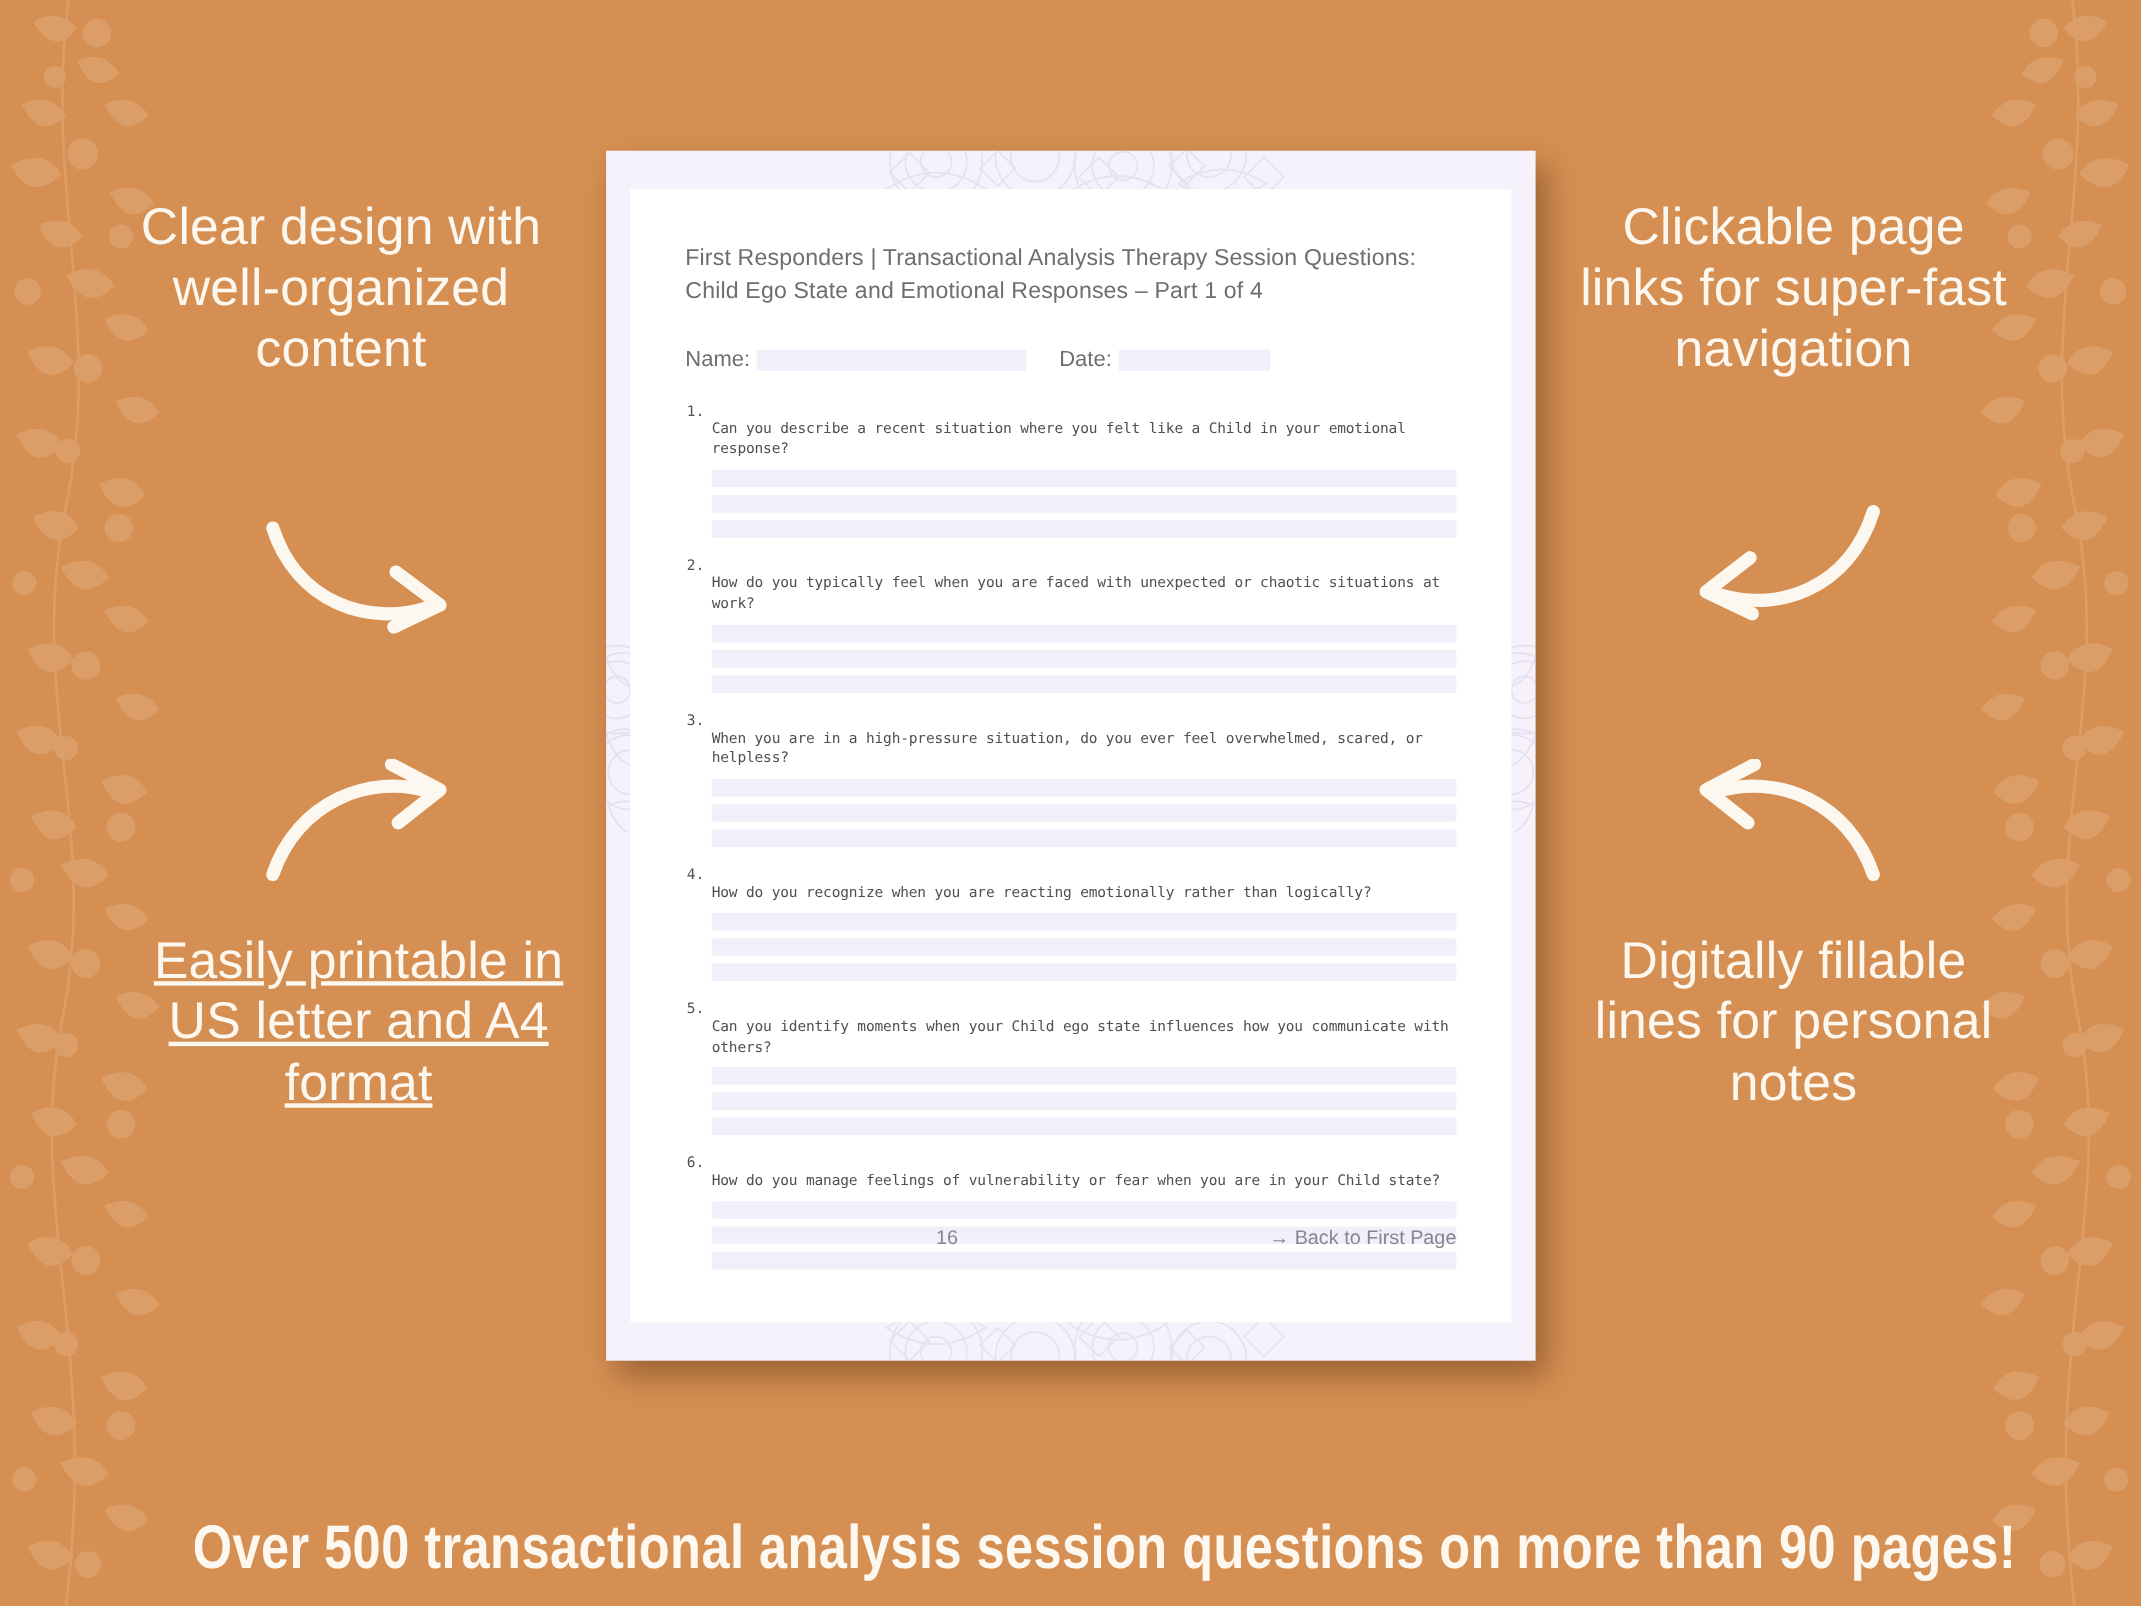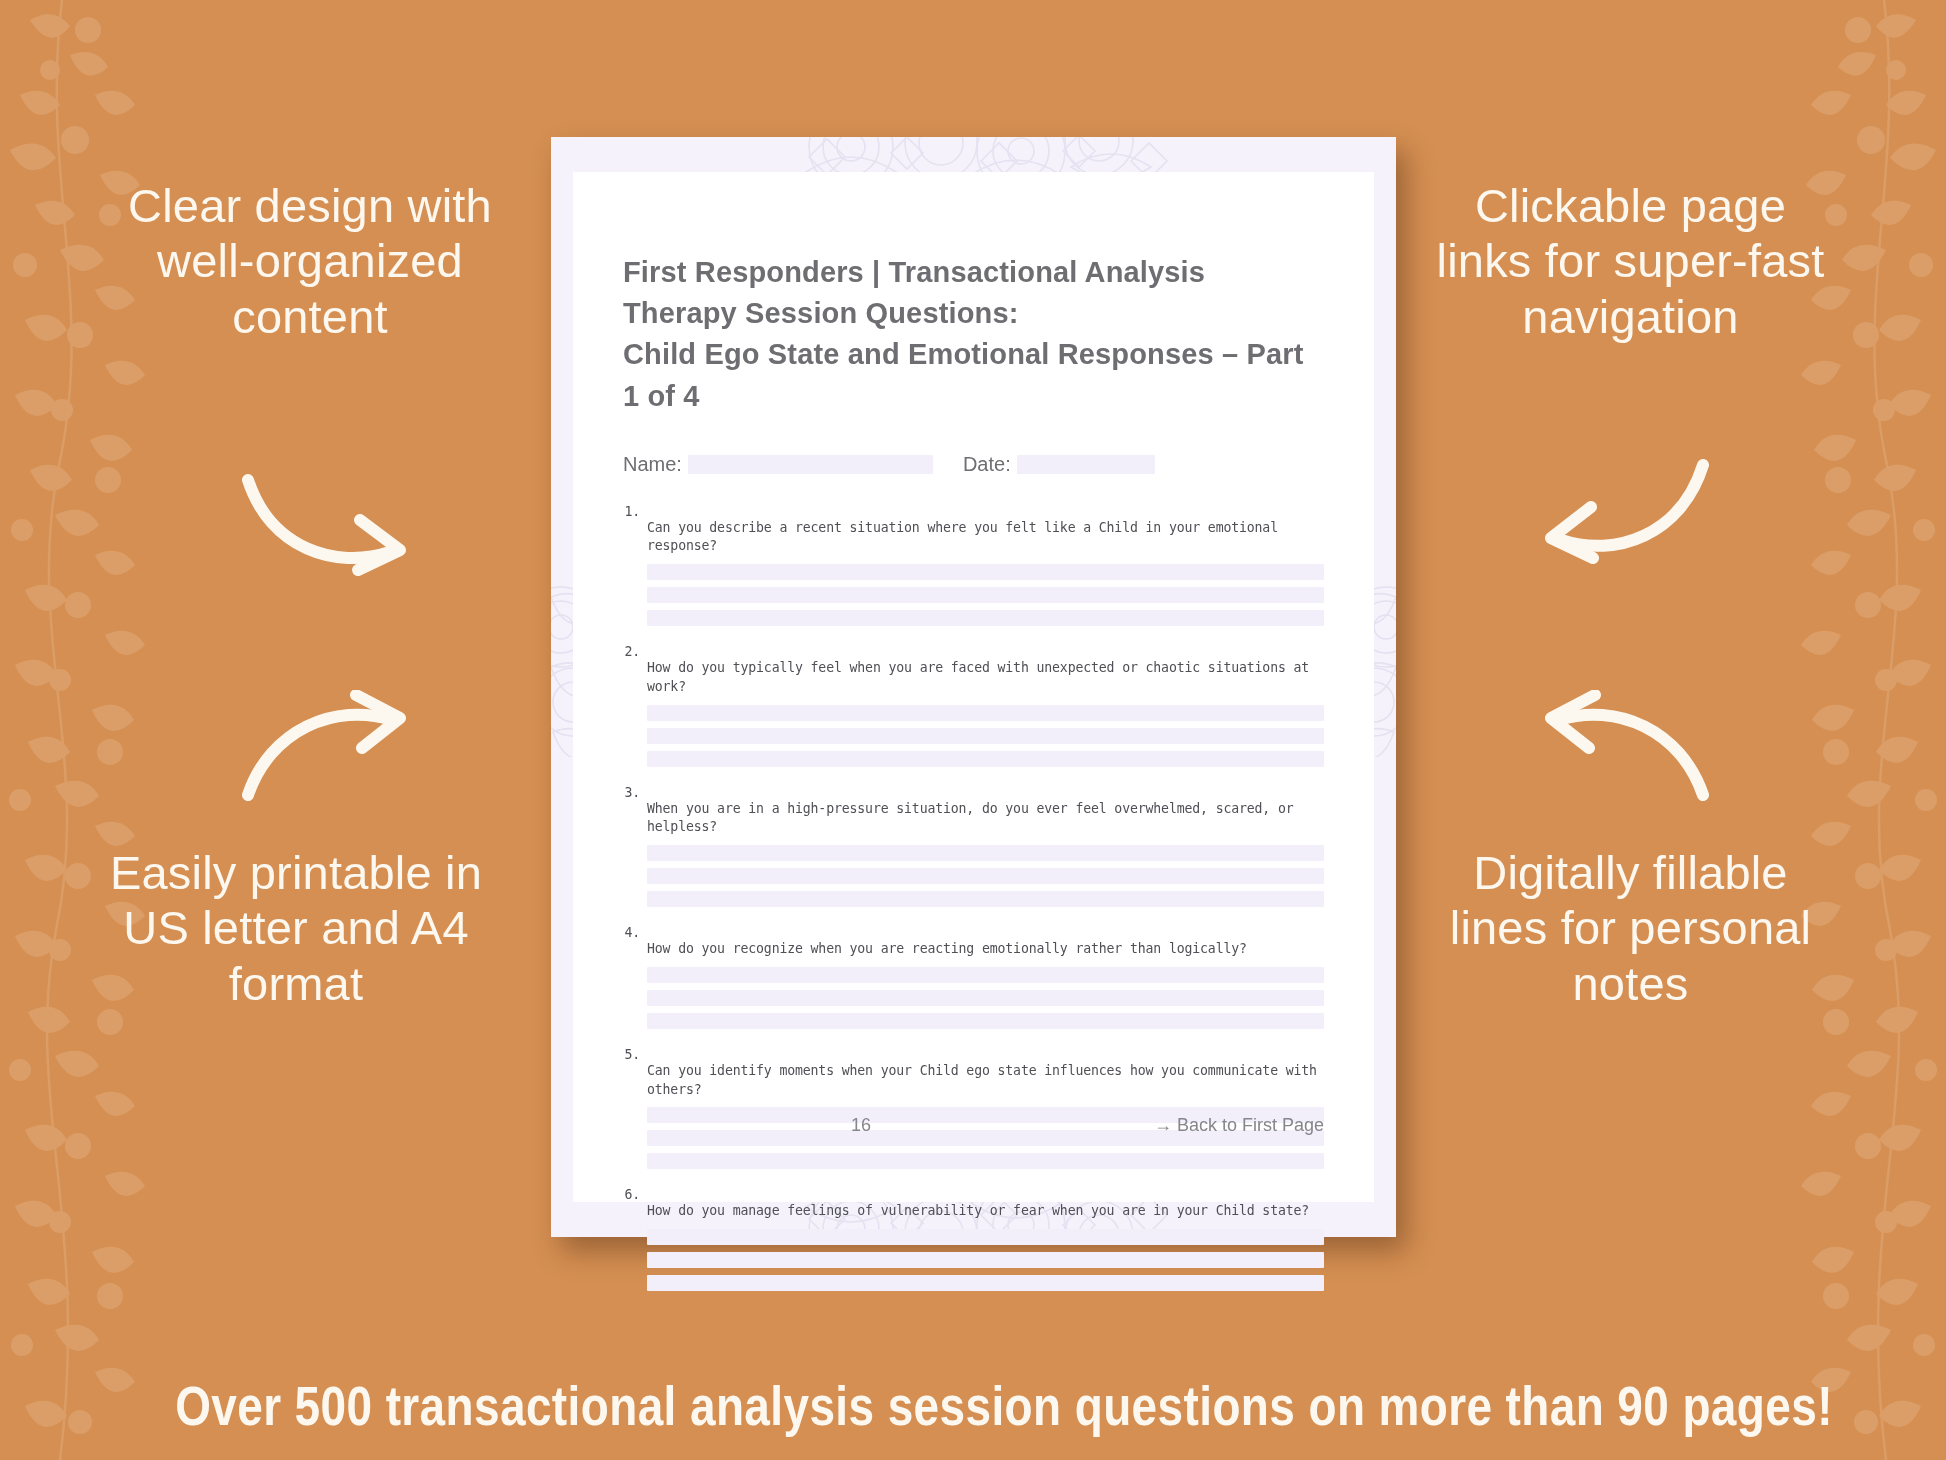--- a/index.html
+++ b/index.html
@@ -26,21 +26,21 @@
   .promo {
     position: absolute;
     color: #fdf8ef;
     text-align: center;
     font-weight: 300;
     font-size: 47px;
     line-height: 1.18;
     letter-spacing: 0.2px;
   }
   .promo-tl { left: 110px;  top: 178px;  width: 400px; }
-  .promo-bl { left: 96px;  top: 845px;  width: 400px; }
+  .promo-bl { left: 126px;  top: 845px;  width: 400px; text-decoration: underline; }
   .promo-tr { right: 108px; top: 178px;  width: 415px; }
   .promo-br { right: 108px; top: 845px;  width: 415px; }
 
   
   .arrow { position: absolute; pointer-events: none; }
   .arrow-tl { left: 240px;  top: 470px; }
   .arrow-bl { left: 240px;  top: 690px; }
   .arrow-tr { right: 235px; top: 455px; }
   .arrow-br { right: 235px; top: 690px; }
 
@@ -80,25 +80,24 @@
     left: 22px;
     top: 35px;
     width: 801px;
     height: 1030px;
     background: #ffffff;
     padding: 48px 50px 0 50px;
   }
 
   .doc-title {
     color: #6e6e72;
-    font-size: 29px;
+    font-size: 21px;
     line-height: 1.42;
-    font-weight: 700;
+    font-weight: 400;
     letter-spacing: 0.15px;
-    margin-top: 32px;
   }
   .doc-title .part { color: #6e6e72; }
 
   .namedate {
     display: flex;
     align-items: center;
     margin-top: 36px;
     font-size: 20px;
     color: #6e6e72;
   }

